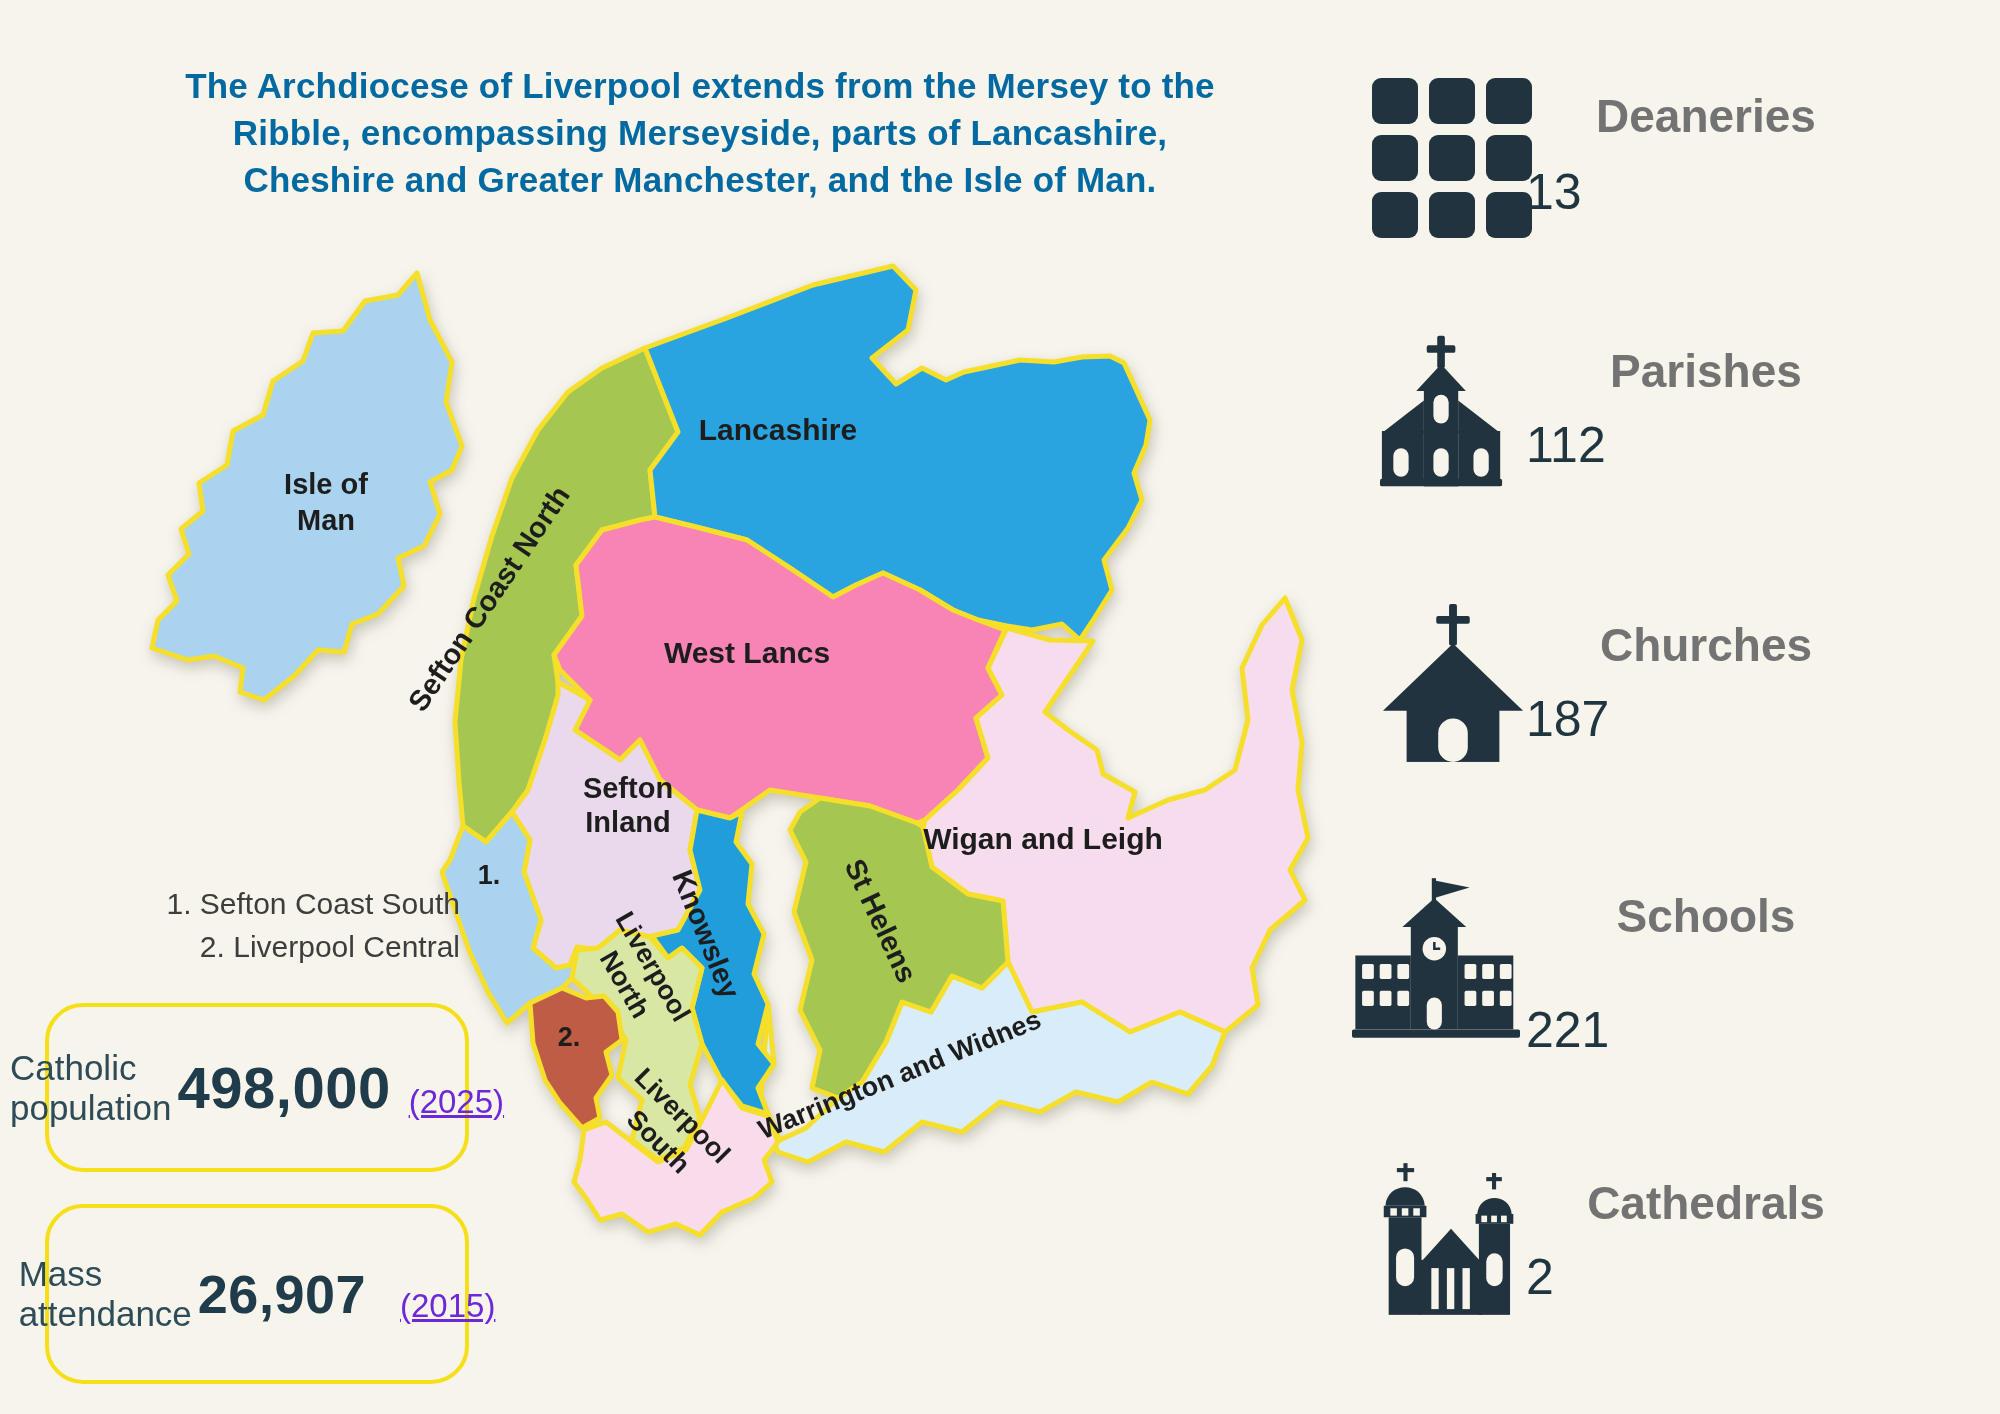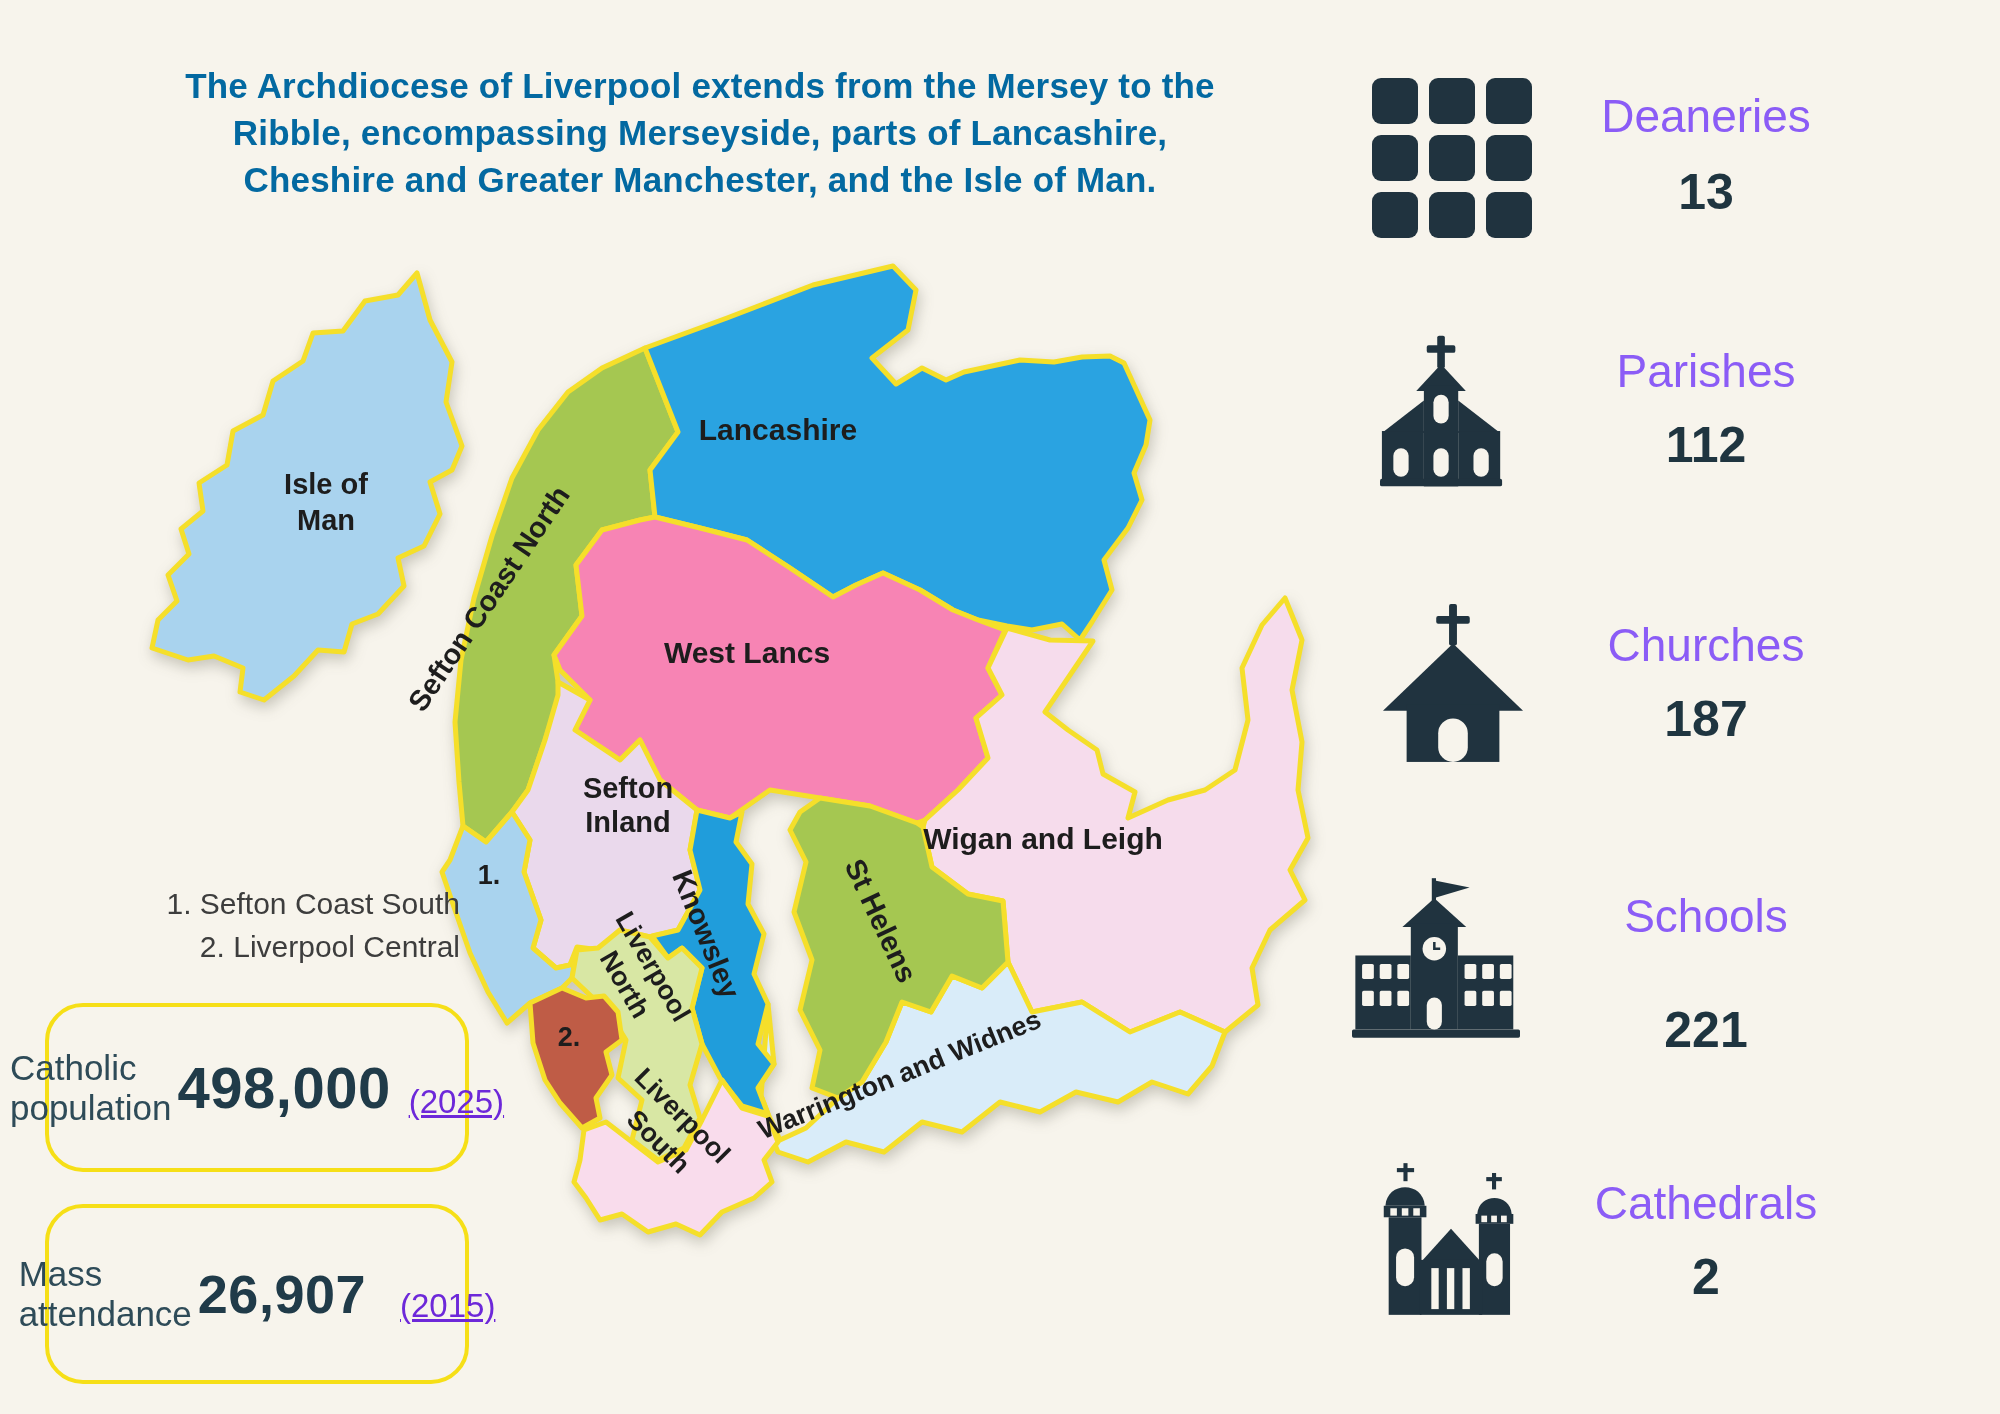--- a/index.html
+++ b/index.html
@@ -26,25 +26,25 @@
   .lbl-29{font-size:29px;} .lbl-30{font-size:30px;} .lbl-27{font-size:27px;}
   
   .legend{
     left:142px;top:882px;width:318px;text-align:right;
     font-size:30px;line-height:43px;font-weight:500;color:#3d3d3d;
   }
   
   .stat-icon{position:absolute;}
   .stat-label{
     position:absolute;left:1526px;width:360px;text-align:center;
-    font-size:46px;font-weight:normal;color:#8b5cf6;line-height:50px;
+    font-size:46px;font-weight:bold;color:#737373;line-height:50px;
   }
   .stat-value{
-    position:absolute;left:1526px;width:360px;text-align:center;
-    font-size:50px;font-weight:bold;color:#1f3540;line-height:52px;
+    position:absolute;left:1526px;width:360px;text-align:left;
+    font-size:50px;font-weight:normal;color:#1f3540;line-height:52px;
   }
   
   .info-box{
     position:absolute;left:45px;width:424px;
     border:4px solid #f6df17;border-radius:38px;
     box-sizing:border-box;
     display:flex;flex-direction:row;align-items:center;justify-content:center;
     gap:6px;
   }
   .box-1{top:1003px;height:169px;}

